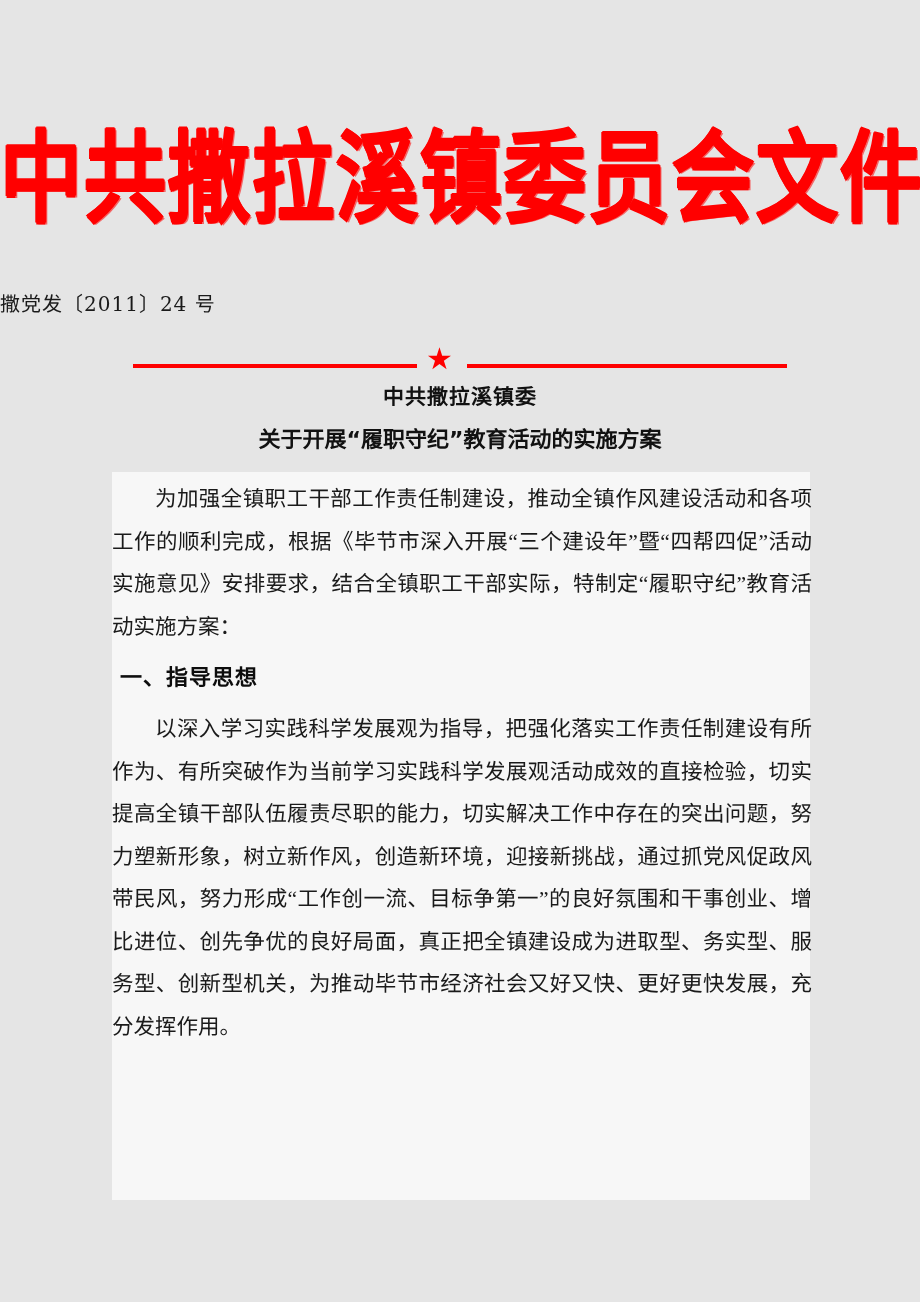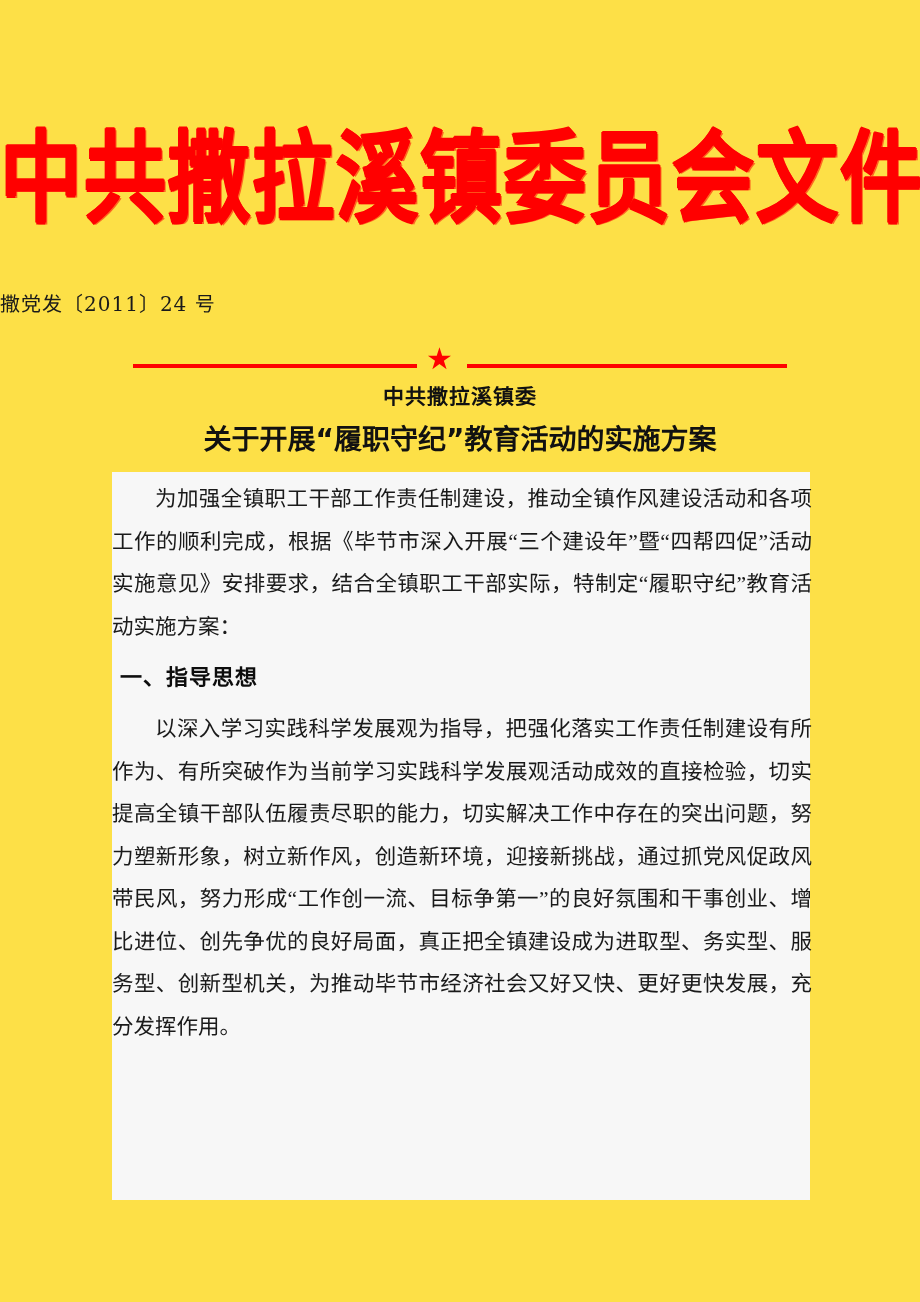--- a/index.html
+++ b/index.html
@@ -7,21 +7,21 @@
     padding: 0;
     background: #ffffff;
   }
   body {
     font-family: "DejaVu Serif", "Liberation Serif", serif;
   }
   .page {
     position: relative;
     width: 920px;
     height: 1302px;
-    background: #fde047;
+    background: #e5e5e5;
     overflow: hidden;
   }
 
   
   .masthead {
     position: absolute;
     left: 0;
     top: 128px;
     width: 920px;
     text-align: center;
@@ -109,21 +109,21 @@
     font-family: "DejaVu Serif", "Liberation Serif", serif;
     font-weight: 700;
     font-size: 21px;
     color: #111111;
     letter-spacing: 1px;
     line-height: 34px;
   }
   .title-line2 {
     font-family: "DejaVu Sans", "Liberation Sans", sans-serif;
     font-weight: 700;
-    font-size: 28px;
+    font-size: 22px;
     color: #111111;
     letter-spacing: 0px;
     line-height: 40px;
     margin-top: 6px;
   }
 
   
   .body-text {
     position: absolute;
     left: 112px;

